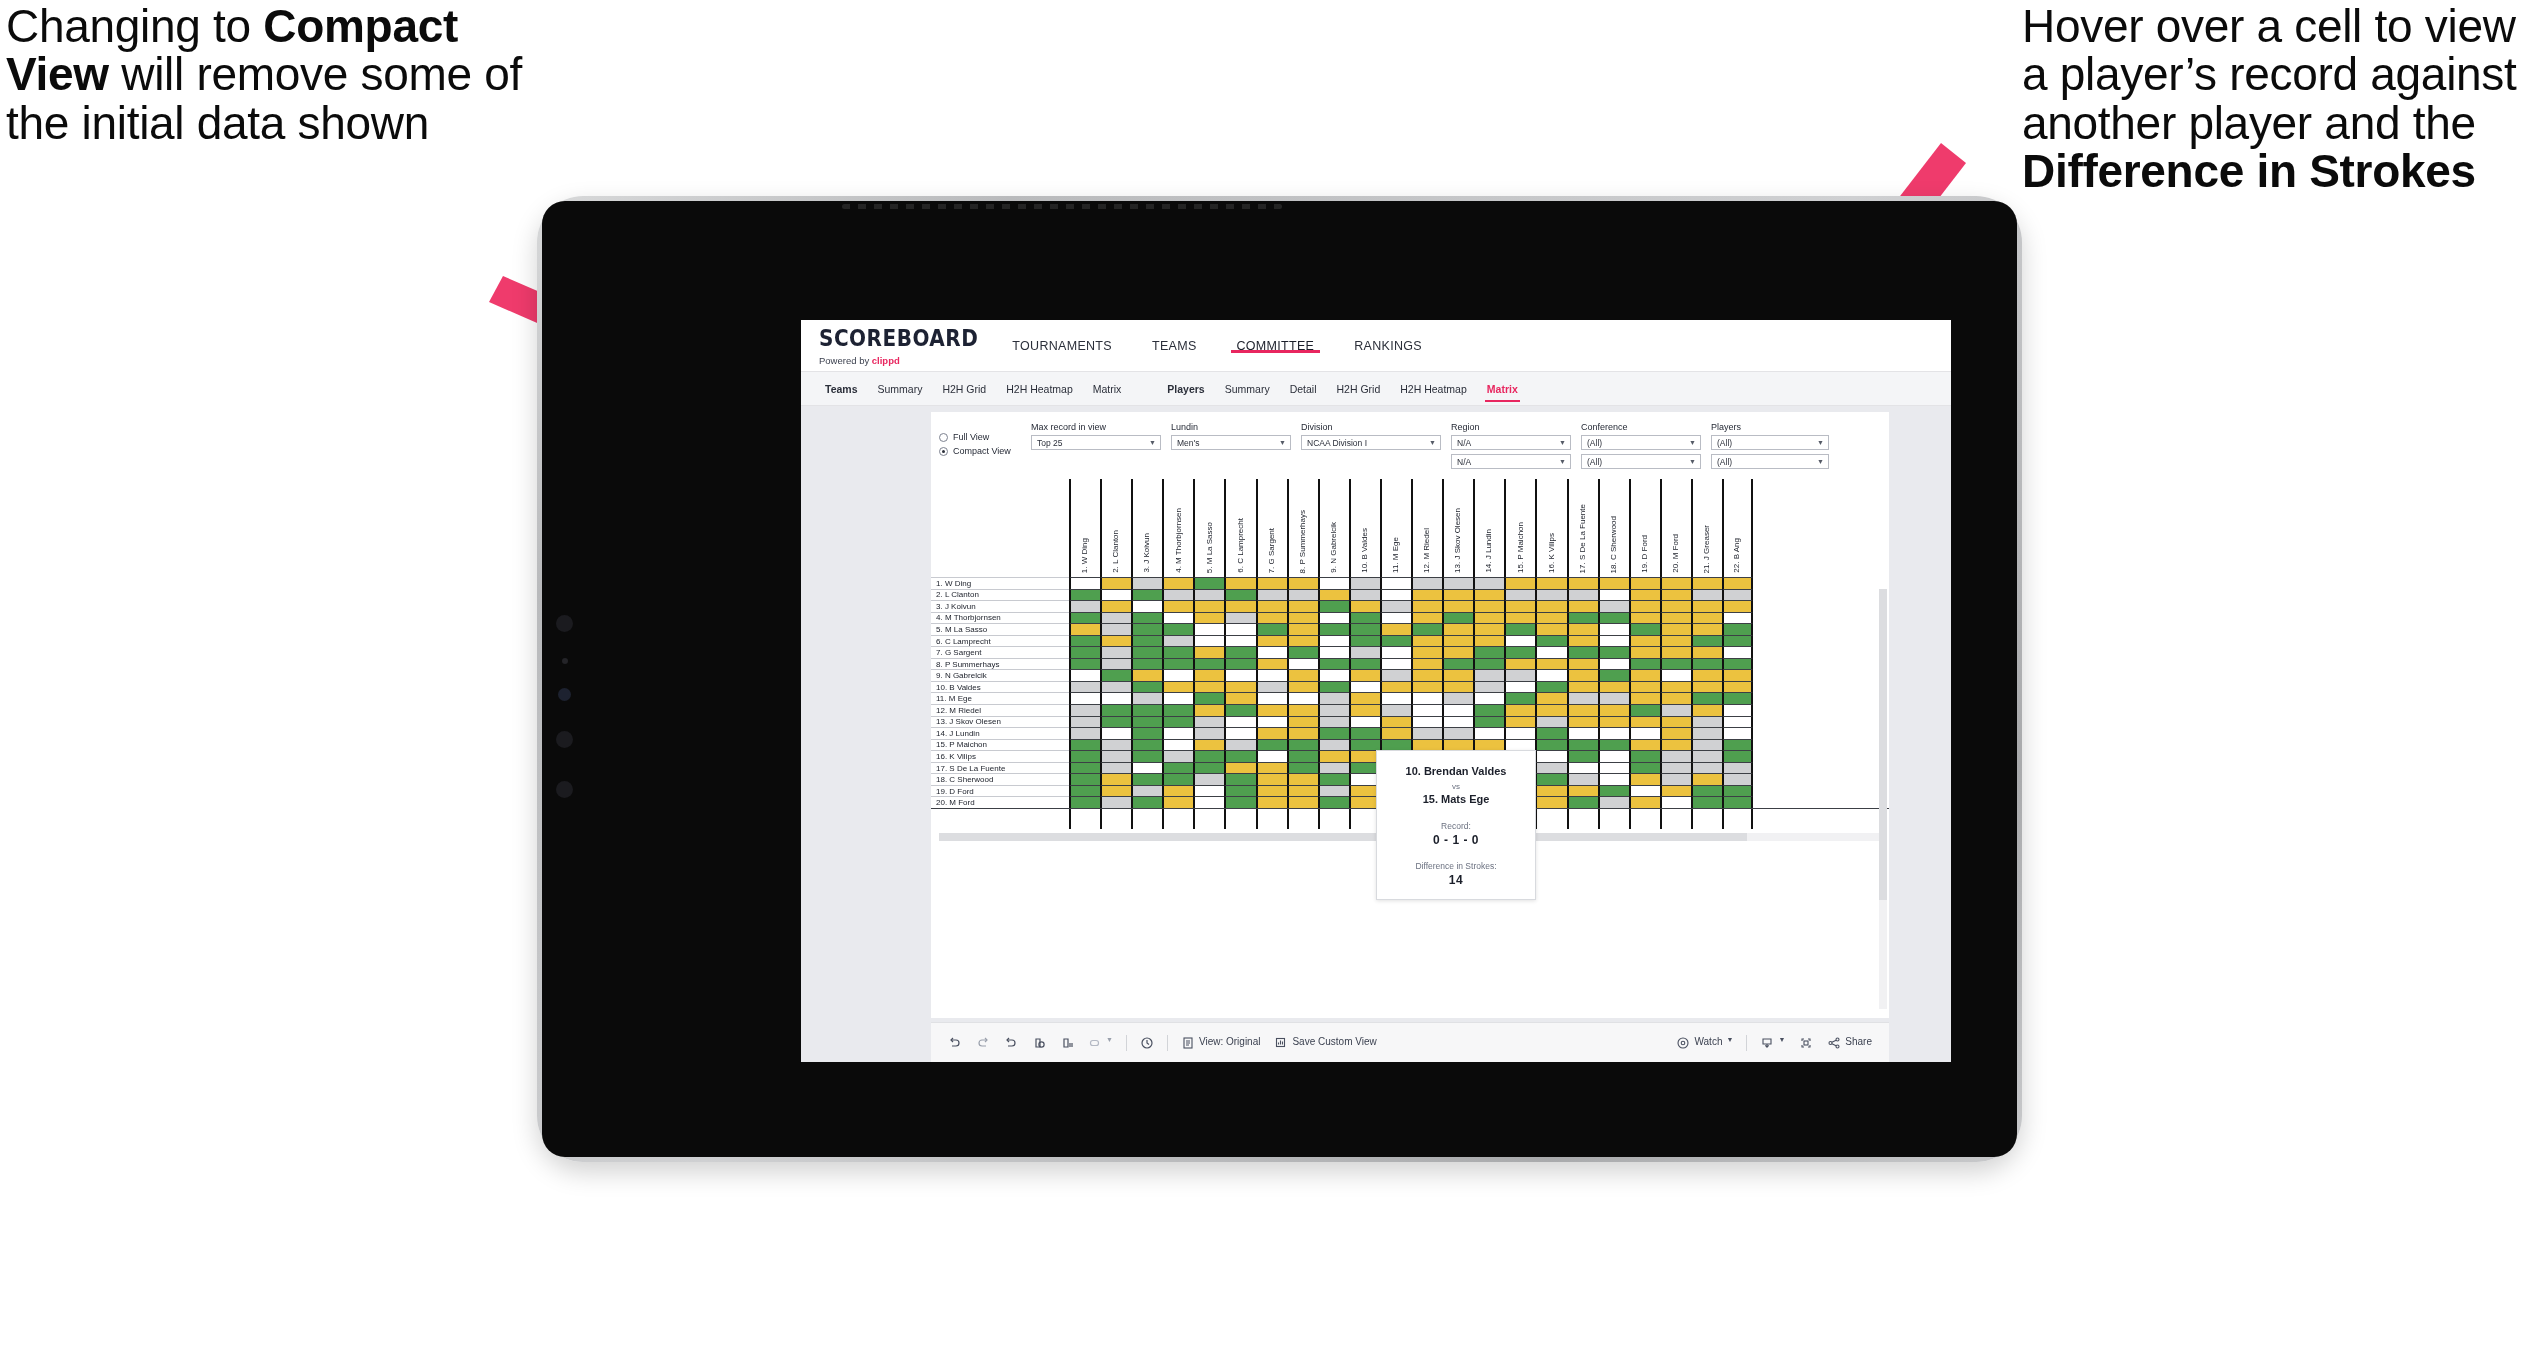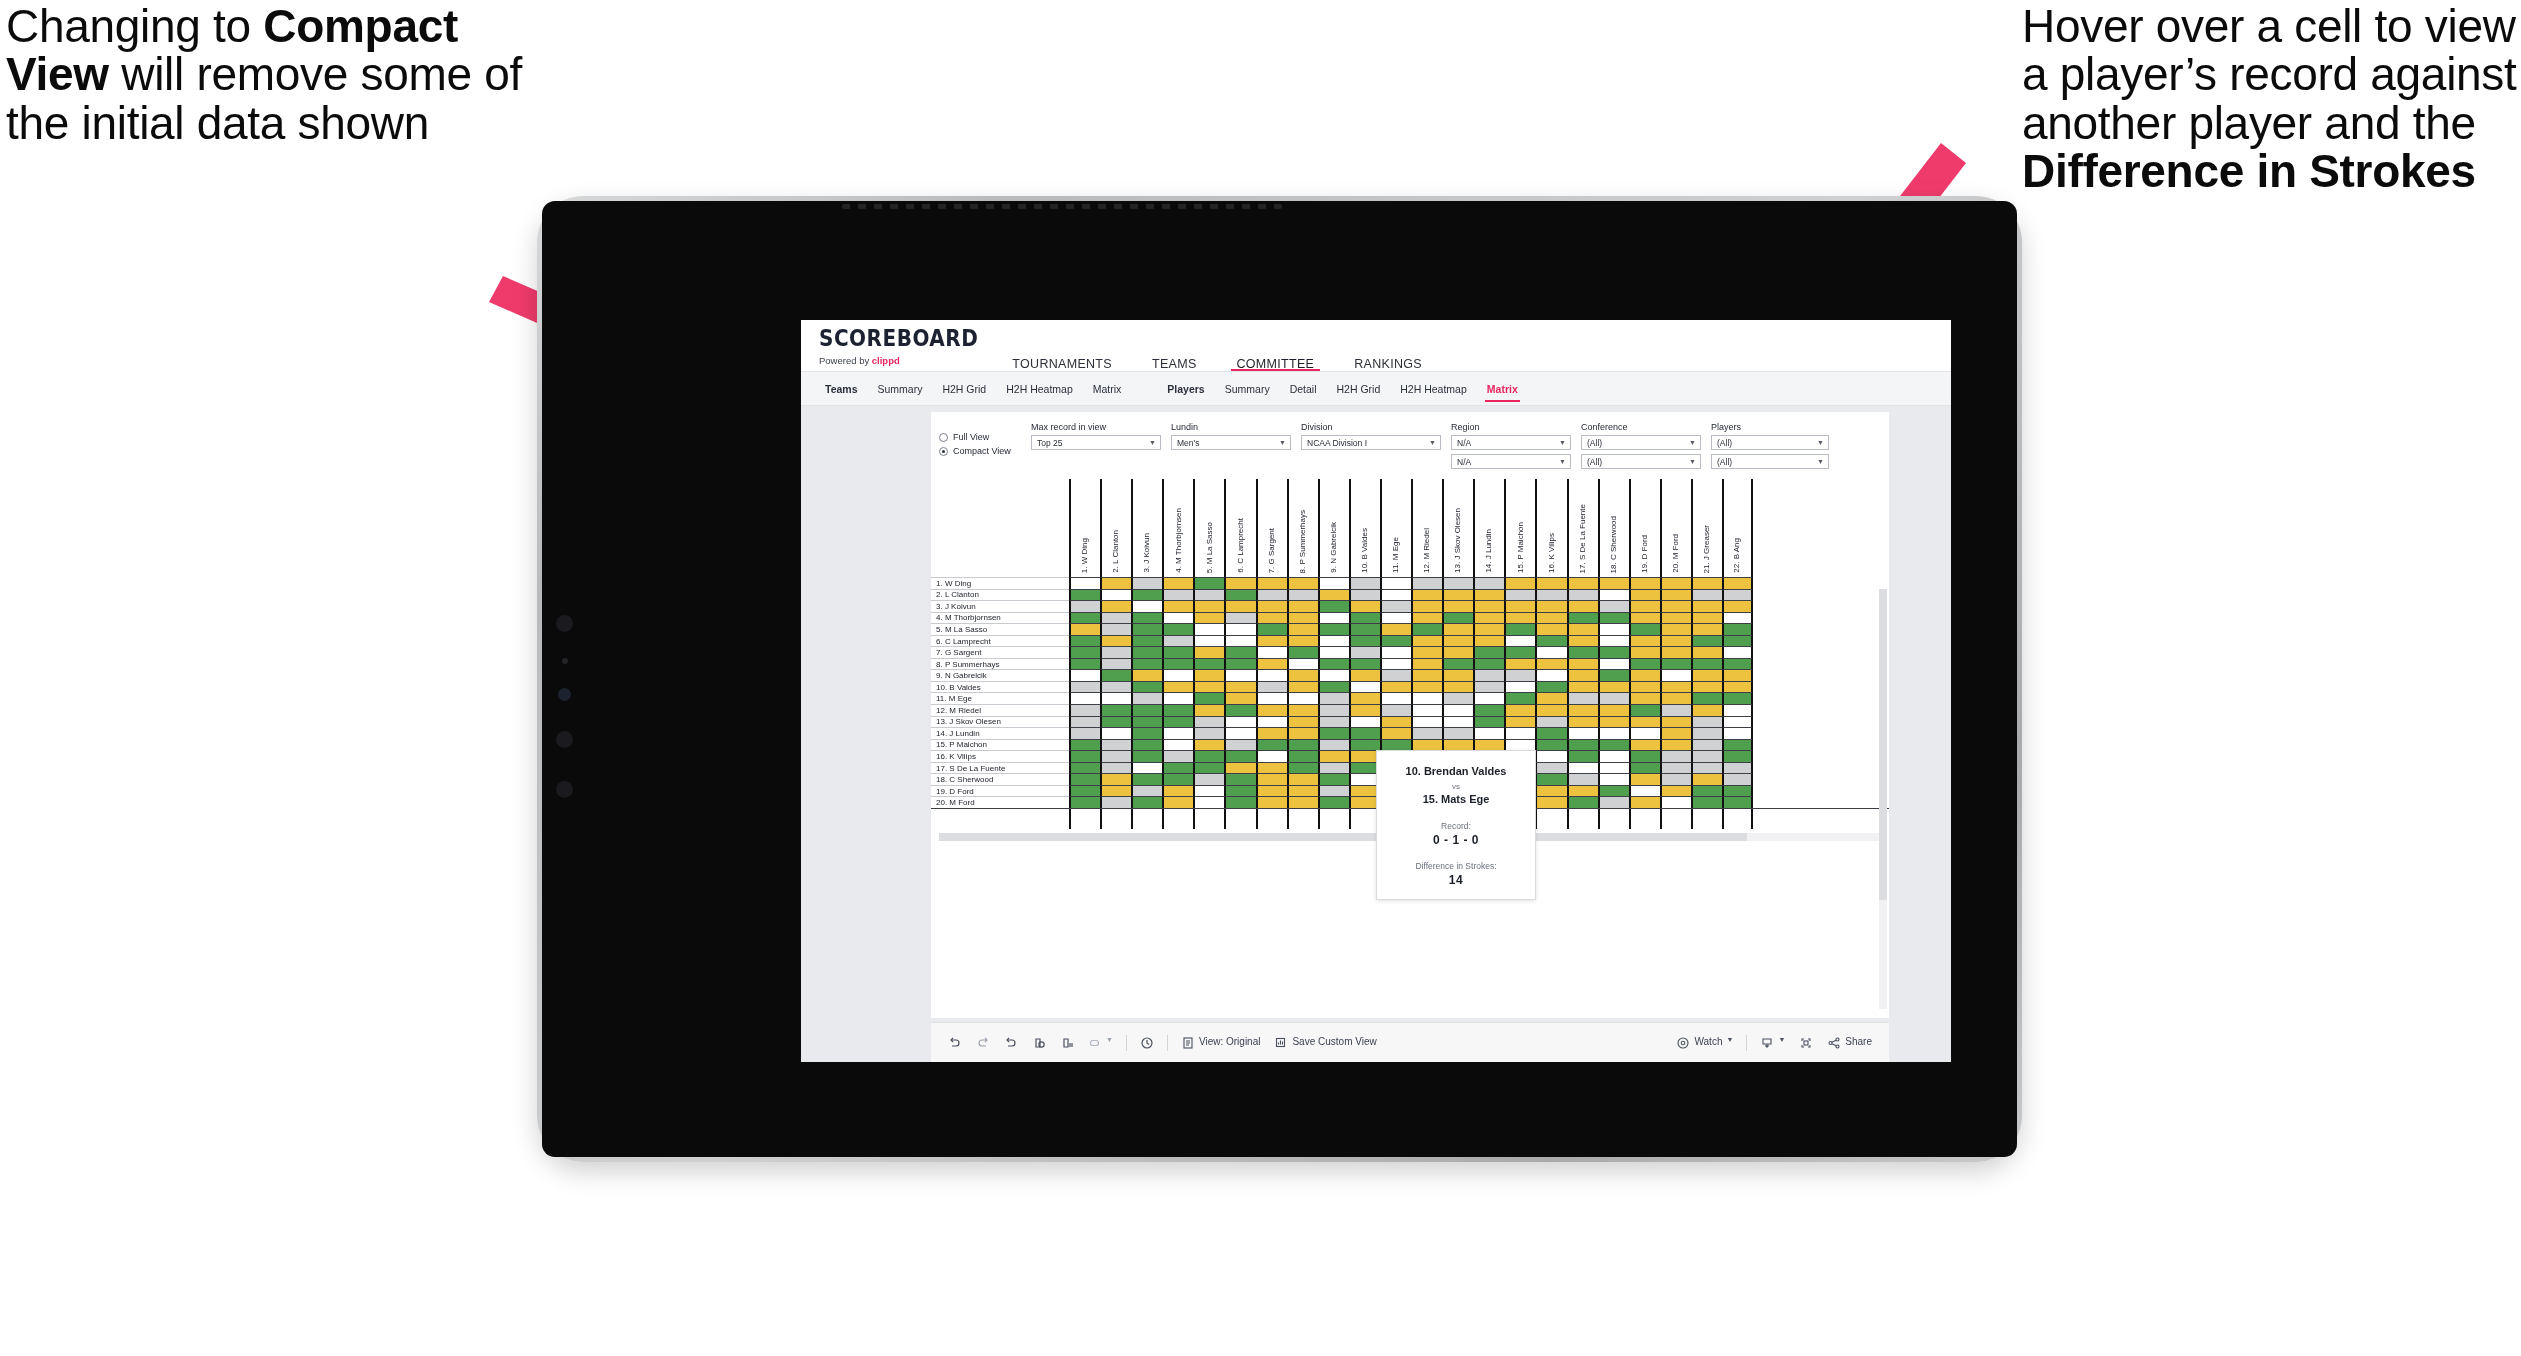--- a/index.html
+++ b/index.html
@@ -32,21 +32,21 @@
     position: absolute;
     left: 537px; top: 196px;
     width: 1485px; height: 966px;
     border-radius: 46px;
     background: linear-gradient(140deg,#d8d9da 0%,#b9babc 18%,#cfd0d2 50%,#a9aaac 82%,#c9cacc 100%);
     padding: 5px;
     box-shadow: 0 10px 26px rgba(0,0,0,.18);
   }
   #tablet-bezel {
     width: 100%; height: 100%;
-    border-radius: 13px;
+    border-radius: 23px;
     background: #0a0a0a;
     position: relative;
     overflow: hidden;
   }
   .cam-dot { position: absolute; border-radius: 50%; background: #1b1b1f; }
   #cam1 { left: 14px; top: 414px; width: 17px; height: 17px; }
   #cam2 { left: 20px; top: 457px; width: 6px;  height: 6px;  background:#242428; }
   #cam3 { left: 16px; top: 487px; width: 13px; height: 13px; background:#1d2230; }
   #cam4 { left: 14px; top: 530px; width: 17px; height: 17px; }
   #cam5 { left: 14px; top: 580px; width: 17px; height: 17px; }
@@ -73,21 +73,21 @@
   }
   .brand { padding: 6px 14px 4px 18px; display:flex; flex-direction:column; justify-content:center; }
   .brand-word {
     font-family: "DejaVu Sans", sans-serif;
     font-weight: 700; font-size: 20px; letter-spacing: 0.5px;
     color: #1d2233; line-height: 1;
     transform: scaleY(1.18); transform-origin: left center;
   }
   .brand-sub { font-size: 9.5px; color:#3a3f4d; margin-top: 7px; }
   .brand-sub .pink { color:#e8265f; font-weight:700; }
-  .topnav-tabs { display:flex; align-items:flex-end; }
+  .topnav-tabs { display:flex; align-items:center; }
   .topnav-tab {
     display:flex; align-items:center; padding: 0 20px;
     font-size: 12.5px; color:#2b2f3a; letter-spacing:.3px;
     position: relative; cursor: pointer;
   }
   .topnav-tab.active { color:#1b1f2a; }
   .topnav-tab.active::after {
     content:""; position:absolute; left: 14px; right: 14px; bottom: 0;
     height: 2.5px; background:#e8265f;
   }

